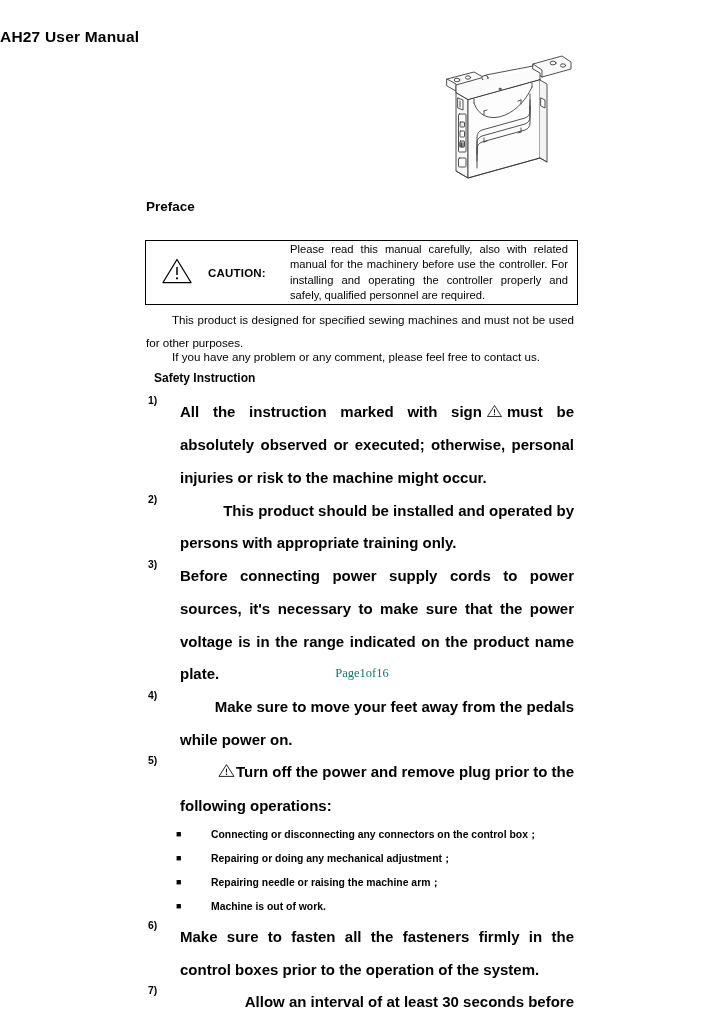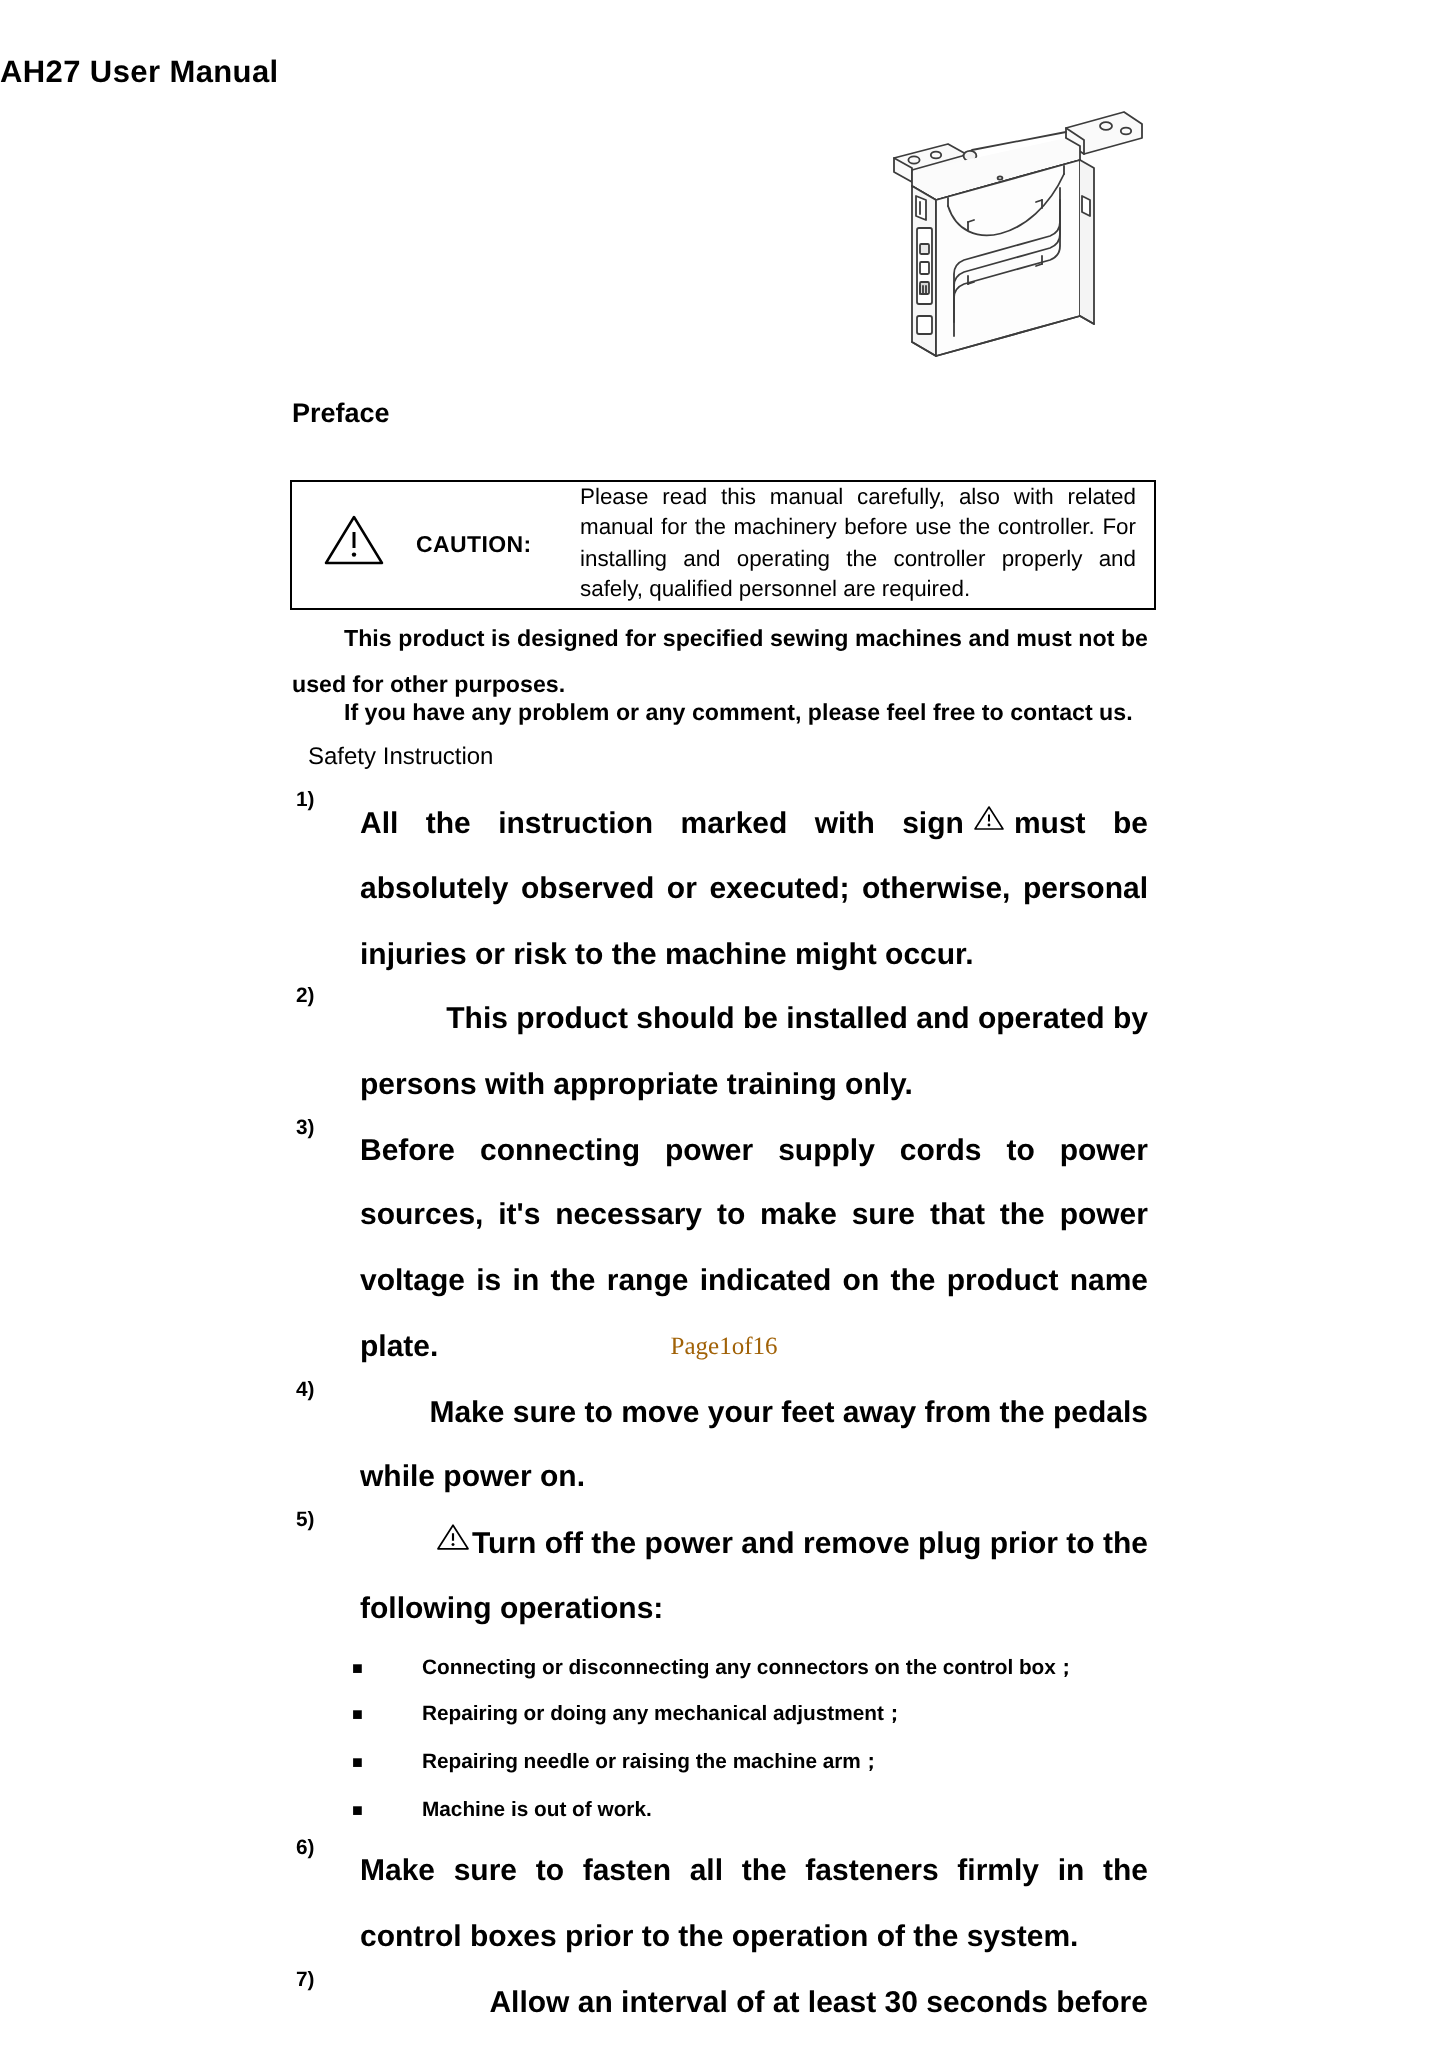--- a/index.html
+++ b/index.html
@@ -92,39 +92,39 @@
     hyphens: none;
   }
 
   
   .tri { display: inline-block; vertical-align: middle; }
 
   
   .para {
     position: absolute;
     font-size: 11.6px;
-    font-weight: bold;
+    font-weight: normal;
     line-height: 1.95;
     text-align: justify;
     text-align-last: left;
     left: 146px;
     width: 428px;
   }
   .para-1 { top: 309px; }
   .para-1 .ind { display: inline-block; width: 26px; }
   .para-2 { top: 346px; }
   .para-2 .ind { display: inline-block; width: 26px; }
 
   
   .safety-heading {
     position: absolute;
     left: 154px;
     top: 371px;
     font-size: 12px;
-    font-weight: normal;
+    font-weight: bold;
   }
 
   
   .list {
     position: absolute;
     left: 146px;
     top: 396px;
     width: 428px;
   }
   .li {
@@ -174,21 +174,21 @@
 
   
   .footer {
     position: absolute;
     left: 0;
     top: 666px;
     width: 724px;
     text-align: center;
     font-family: "Liberation Serif", serif;
     font-size: 12.5px;
-    color: #a16207;
+    color: #0f766e;
   }
 </style>
 </head>
 <body>
 
 <div class="page">
 
   <div class="doc-title">AH27 User Manual</div>
 
   <div class="product-figure">

